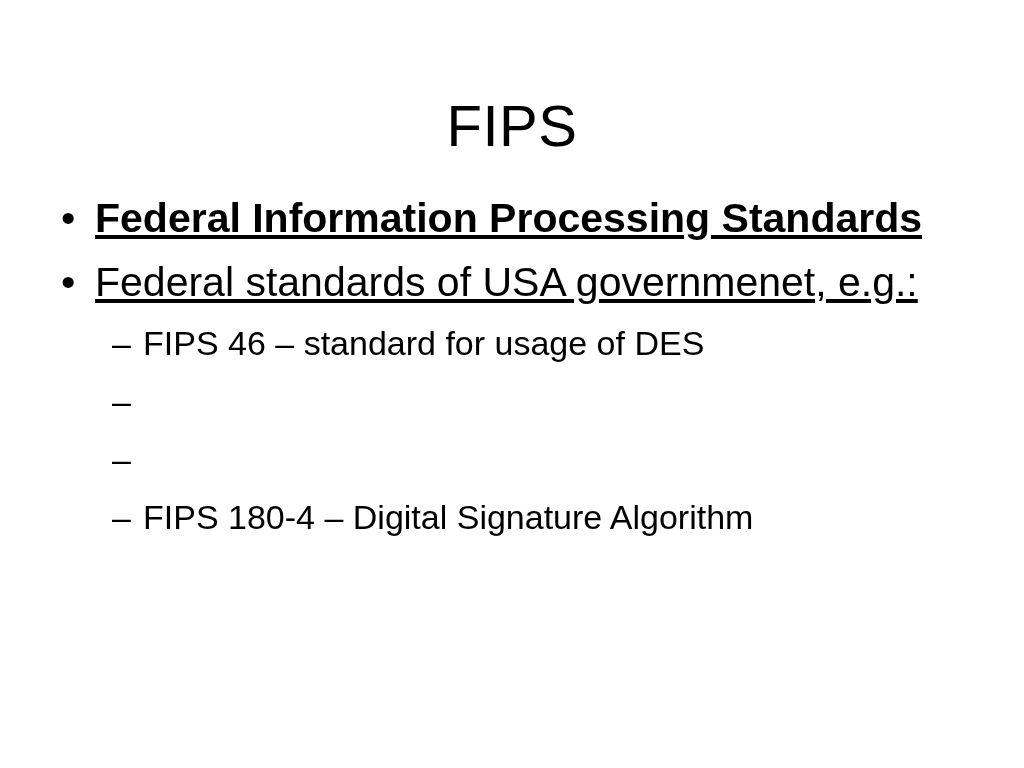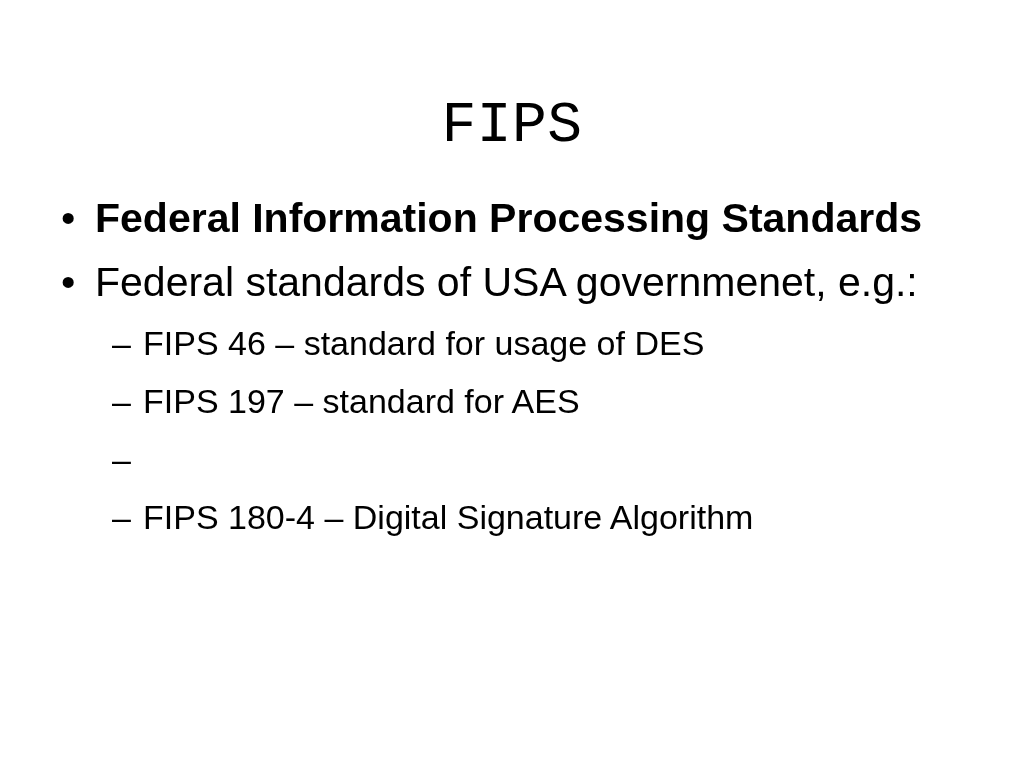--- a/index.html
+++ b/index.html
@@ -31,21 +31,20 @@
     left: 0;
     top: 52px;
     width: 1024px;
     text-align: center;
     font-size: 58px;
     font-weight: 400;
     line-height: 70px;
     letter-spacing: 0.5px;
     color: #000000;
     white-space: nowrap;
-    font-family: Liberation Mono, monospace;
   }
 
   
   .body-block {
     position: absolute;
     left: 0;
     top: 186px;
     width: 1024px;
   }
 
@@ -71,20 +70,21 @@
     width: 20px;
     height: 64px;
     line-height: 64px;
     font-size: 41px;
     text-align: left;
     color: #000000;
   }
   .b1-text {
     display: inline-block;
     vertical-align: top;
+    text-decoration: underline;
   }
 
   
   .bullet-l2 {
     position: relative;
     padding-left: 143px;
     height: 58px;
     font-size: 34px;
     line-height: 58px;
     font-weight: 400;
@@ -133,21 +133,20 @@
 
     <div class="sub-list">
 
       <div class="bullet-l2">
         <span class="b2-marker">–</span>
         <span class="b2-text">FIPS 46 – standard for usage of DES</span>
       </div>
 
       <div class="bullet-l2">
         <span class="b2-marker">–</span>
-        <span class="b2-text">FIPS 197 – standard for AES</span>
       </div>
 
       <div class="bullet-l2">
         <span class="b2-marker">–</span>
       </div>
 
       <div class="bullet-l2">
         <span class="b2-marker">–</span>
         <span class="b2-text">FIPS 180-4 – Digital Signature Algorithm</span>
       </div>

